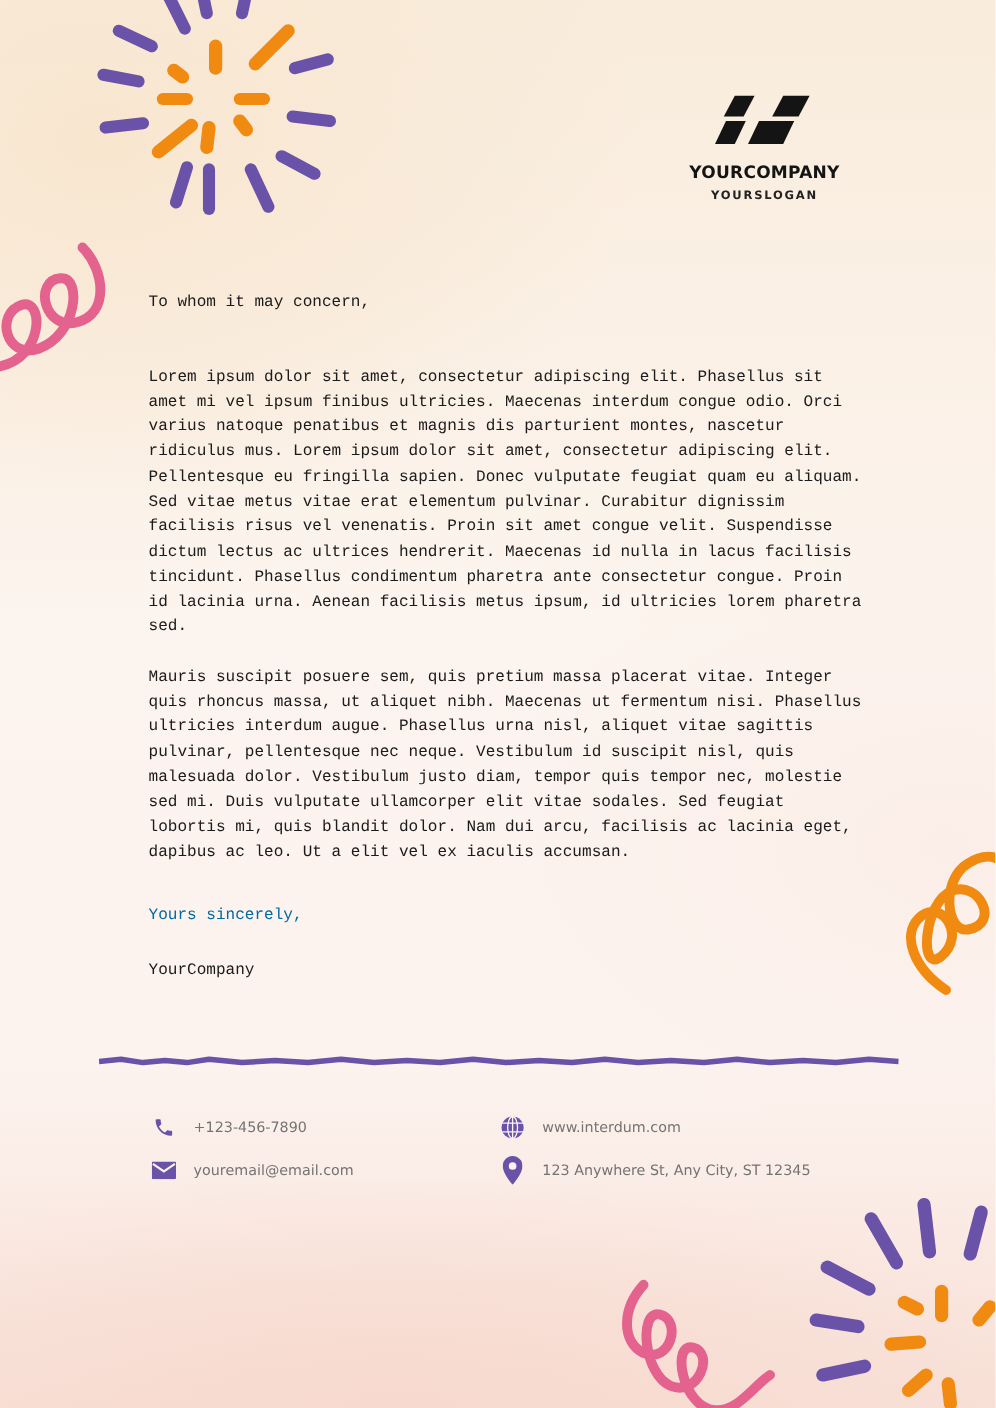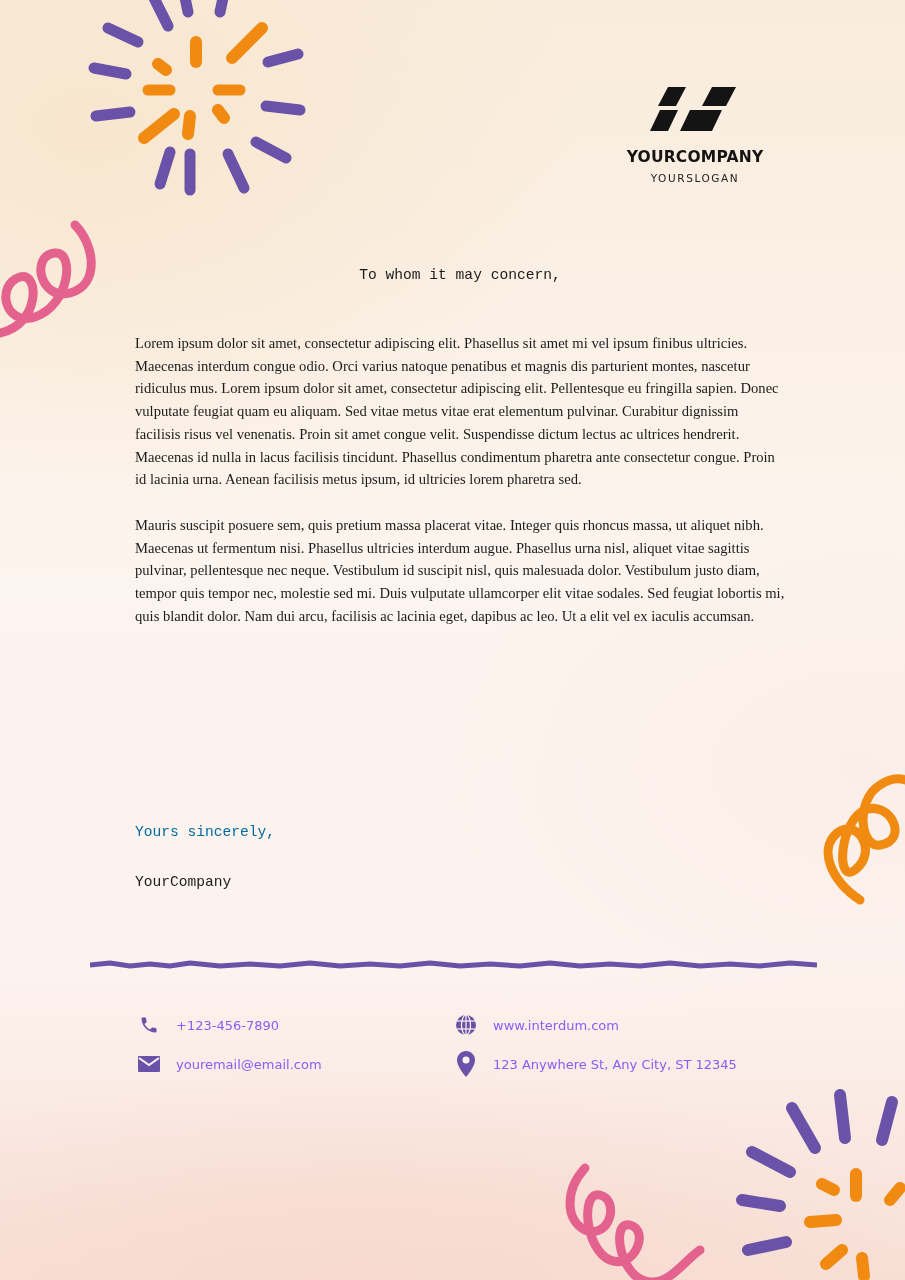--- a/index.html
+++ b/index.html
@@ -9,29 +9,29 @@
       radial-gradient(ellipse 700px 500px at 10% 10%, #f8e6cf 0%, rgba(248,230,207,0) 70%),
       radial-gradient(ellipse 600px 400px at 95% 60%, #fbeee8 0%, rgba(251,238,232,0) 70%),
       radial-gradient(ellipse 900px 300px at 40% 100%, #f7d9cf 0%, rgba(247,217,207,0) 70%),
       linear-gradient(180deg, #f9ecdc 0%, #fcf4ee 45%, #fcf3ef 75%, #f8e0d6 100%);
     font-family: "Liberation Mono", "DejaVu Sans Mono", monospace;
   }
   .deco { position:absolute; pointer-events:none; }
   .logo { position:absolute; left:600px; top:86px; width:190px; text-align:center; }
   .logo svg { display:block; margin:0 auto; }
   .company { font-family:"DejaVu Sans", sans-serif; font-weight:bold; font-size:15.5px; color:#141414; letter-spacing:0.2px; margin-top:16px; }
-  .slogan { font-family:"DejaVu Sans", sans-serif; font-size:10.5px; color:#222; letter-spacing:1.6px; margin-top:6px; }
+  .slogan { font-family:"DejaVu Sans", sans-serif; font-size:10.5px; color:#222; letter-spacing:1.6px; margin-top:6px;font-weight:bold; }
   .letter { position:absolute; left:135px; top:264px; width:650px; color:#1b1b1b; font-size:14.6px; line-height:22.75px; }
   .letter p { margin:0; }
-  .greeting { margin-bottom:45px !important;text-align:center; }
-  .para { margin-bottom:22.75px !important;font-family:Liberation Serif, serif; }
+  .greeting { margin-bottom:45px !important; }
+  .para { margin-bottom:22.75px !important; }
   .closing { position:absolute; left:135px; top:824px; color:#0369a1; font-size:14.6px; }
   .signature { position:absolute; left:135px; top:874px; color:#1b1b1b; font-size:14.6px; }
   .divider { position:absolute; left:90px; top:960px; width:727px; height:10px; }
-  .contact { position:absolute; display:flex; align-items:center; color:#8b5cf6; font-family:"DejaVu Sans", sans-serif; font-size:13px; }
+  .contact { position:absolute; display:flex; align-items:center; color:#737373; font-family:"DejaVu Sans", sans-serif; font-size:13px; }
   .contact .ic { width:24px; height:24px; display:flex; align-items:center; justify-content:center; margin-right:15px; }
 </style>
 </head>
 <body>
 
 <svg class="deco" style="left:60px;top:-20px" width="260" height="240" viewBox="0 0 260 240">
   <g transform="translate(128,112)" stroke-linecap="round" fill="none">
 
     <g stroke="#6a52a8" stroke-width="11">
       <line x1="-20" y1="-66" x2="-36" y2="-98"></line>

